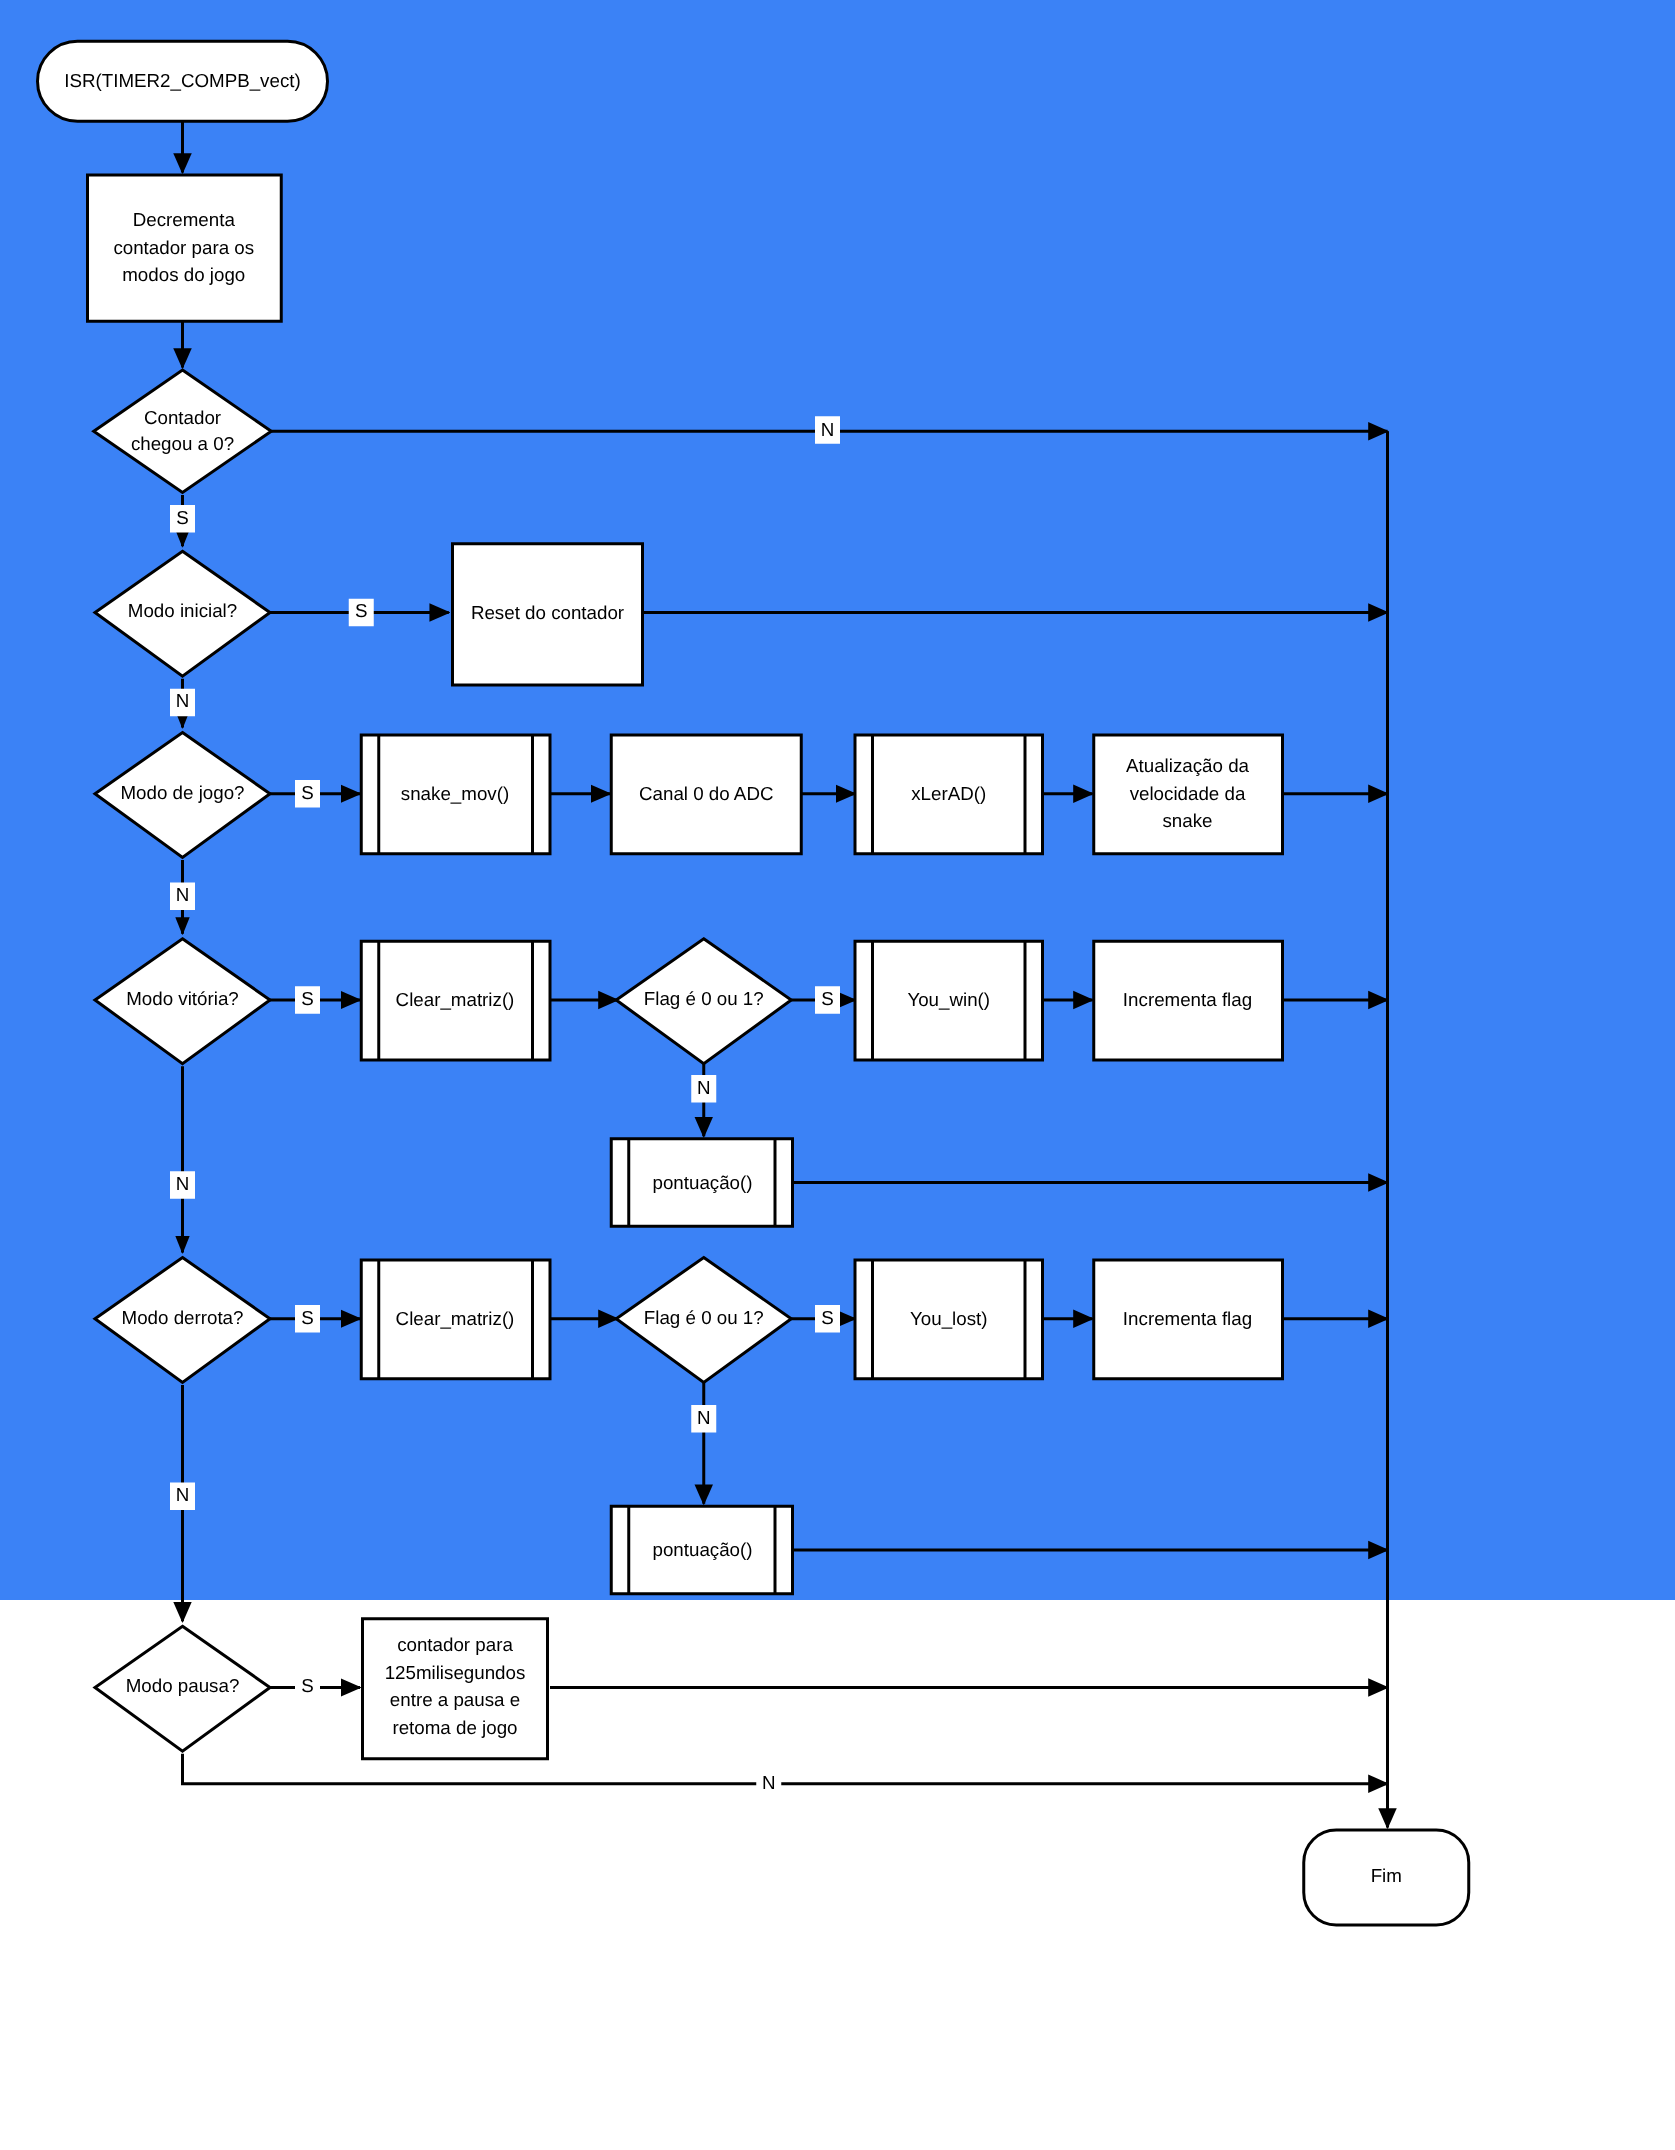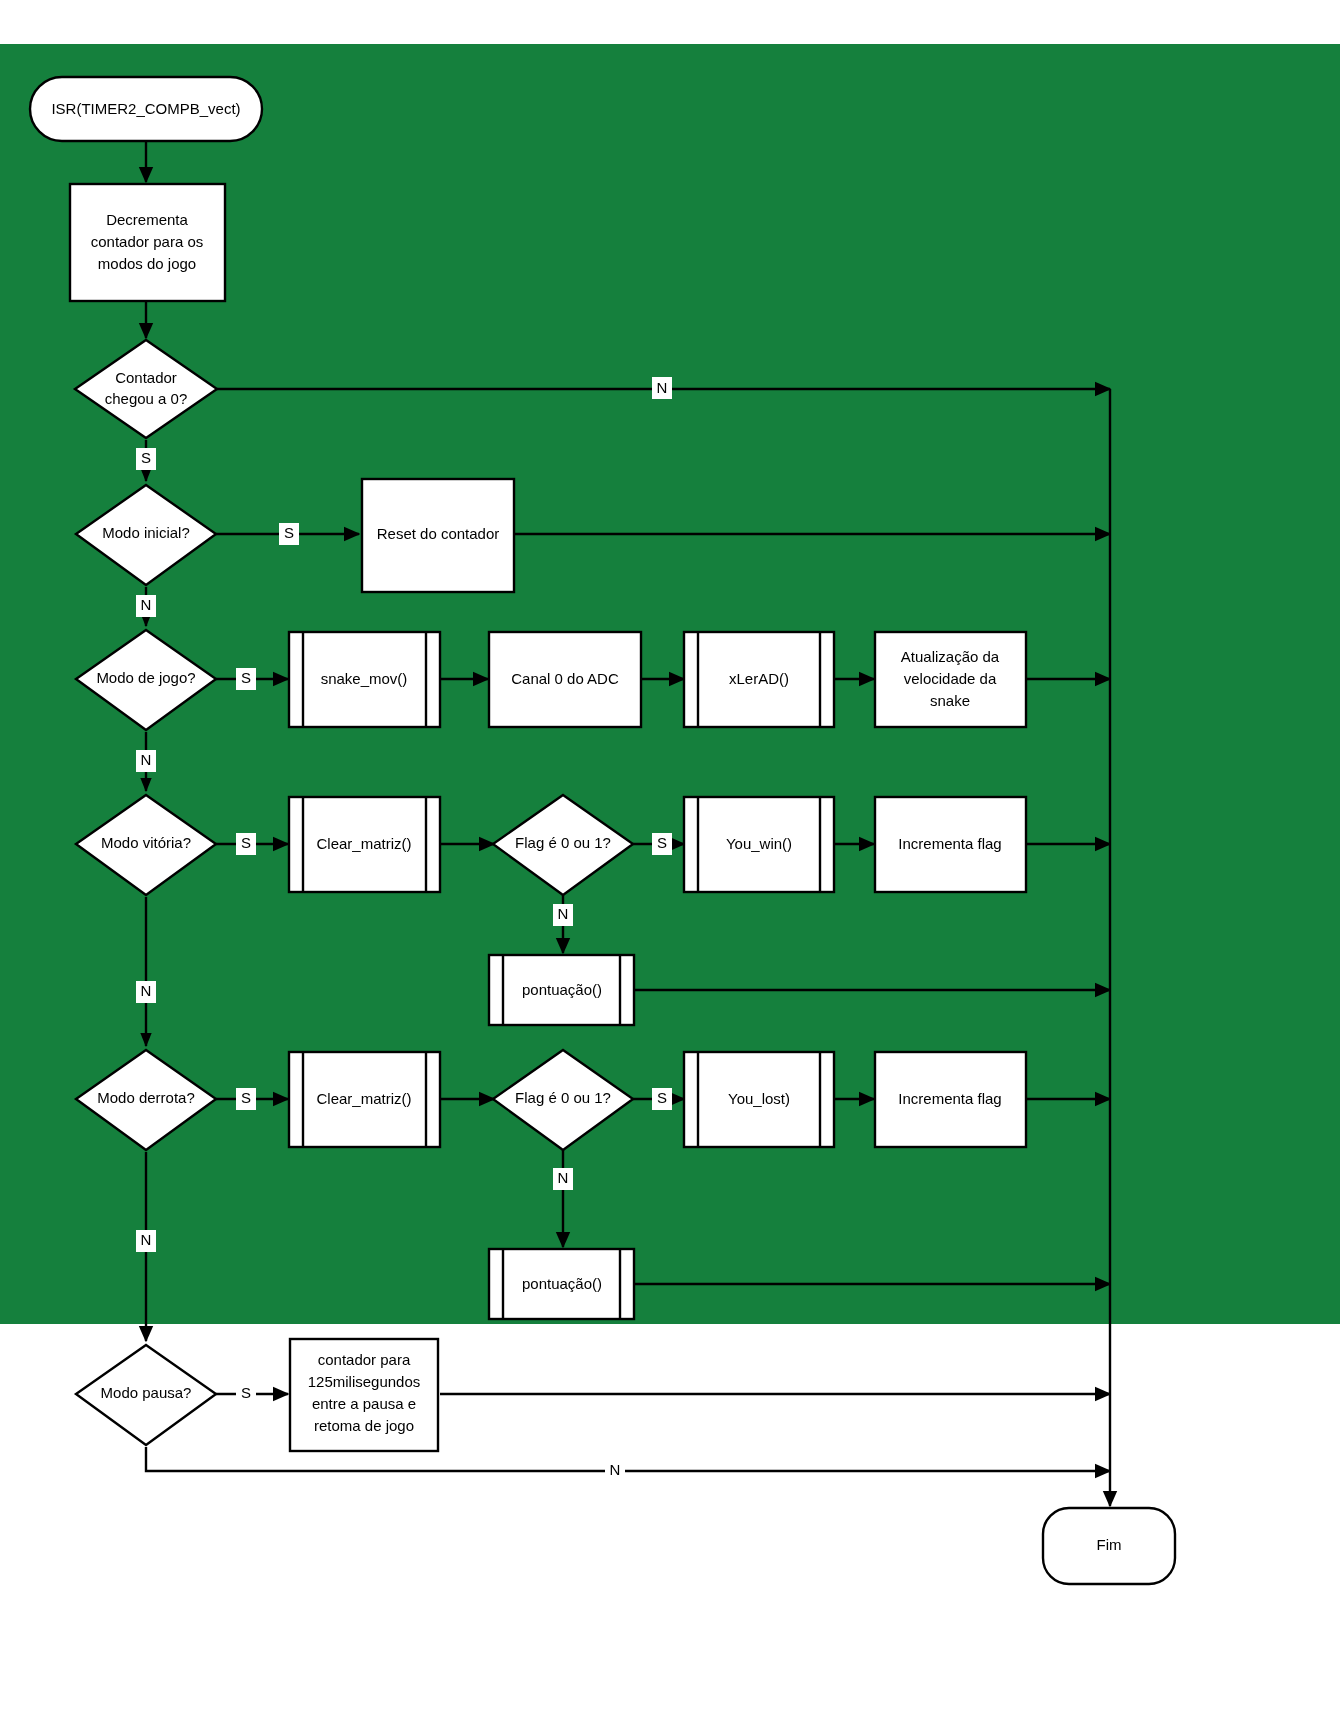--- a/index.html
+++ b/index.html
@@ -10,22 +10,21 @@
   body {
     width: 1340px;
     height: 1720px;
     font-family: "Liberation Sans", sans-serif;
     overflow: hidden;
   }
   #flowchart-root {
     position: relative;
     width: 1340px;
     height: 1280px;
-    background: #15803d;
-    margin-top: 44px;
+    background: #3b82f6;
   }
   svg.chart {
     display: block;
     width: 1340px;
     height: 1720px;
   }
   .shape-stroke {
     fill: #ffffff;
     stroke: #000000;
     stroke-width: 2.4;

